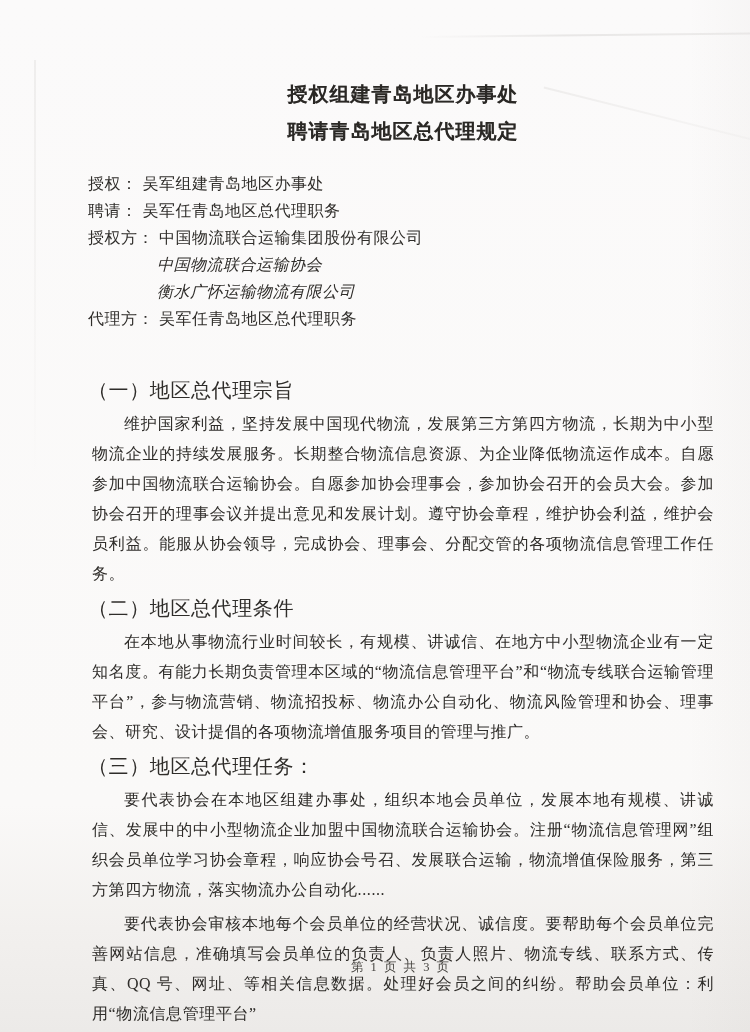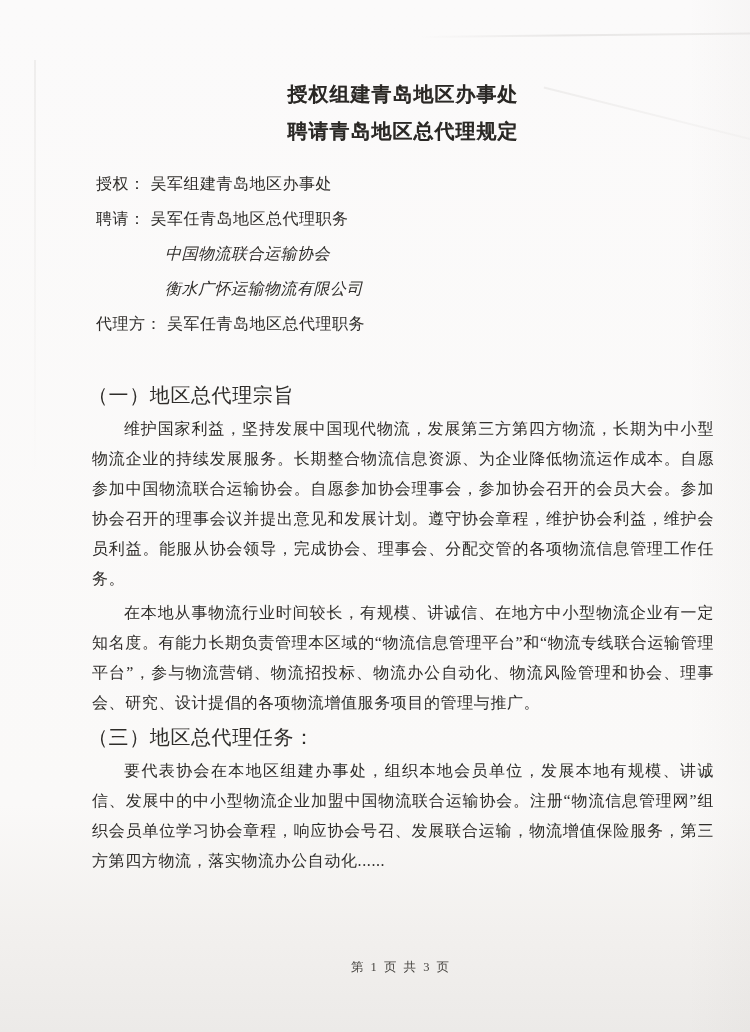--- a/index.html
+++ b/index.html
@@ -62,21 +62,21 @@
     letter-spacing: 1px;
     color: #2a2825;
     text-shadow: 0 0 0.5px rgba(40,38,35,0.45);
   }
   .header-block {
     margin-top: 20px;
     font-size: 16px;
     line-height: 27px;
     letter-spacing: 0.5px;
   }
-  .hdr-line { margin: 8px; }
+  .hdr-line { margin: 0; }
   .hlabel { margin-right: 5px; }
   .hdr-line.cont { padding-left: 69px; font-style: italic; }
   .body-block {
     margin-top: 43px;
     font-size: 16px;
     line-height: 30px;
     letter-spacing: 0.6px;
     text-align: justify;
   }
   .section-heading {
@@ -112,31 +112,34 @@
   <div class="content">
 
     <div class="title-block">
       <div class="title-line">授权组建青岛地区办事处</div>
       <div class="title-line">聘请青岛地区总代理规定</div>
     </div>
 
     <div class="header-block">
       <p class="hdr-line"><span class="hlabel">授权：</span><span>吴军组建青岛地区办事处</span></p>
       <p class="hdr-line"><span class="hlabel">聘请：</span><span>吴军任青岛地区总代理职务</span></p>
+      <p class="hdr-line"><span class="hlabel">授权方：</span><span>中国物流联合运输集团股份有限公司</span></p>
       <p class="hdr-line cont"><span>中国物流联合运输协会</span></p>
       <p class="hdr-line cont"><span>衡水广怀运输物流有限公司</span></p>
       <p class="hdr-line"><span class="hlabel">代理方：</span><span>吴军任青岛地区总代理职务</span></p>
     </div>
 
     <div class="body-block">
       <h2 class="section-heading">（一）地区总代理宗旨</h2>
       <p class="para">维护国家利益，坚持发展中国现代物流，发展第三方第四方物流，长期为中小型物流企业的持续发展服务。长期整合物流信息资源、为企业降低物流运作成本。自愿参加中国物流联合运输协会。自愿参加协会理事会，参加协会召开的会员大会。参加协会召开的理事会议并提出意见和发展计划。遵守协会章程，维护协会利益，维护会员利益。能服从协会领导，完成协会、理事会、分配交管的各项物流信息管理工作任务。</p>
 
+      <h2 class="section-heading">（二）地区总代理条件</h2>
       <p class="para">在本地从事物流行业时间较长，有规模、讲诚信、在地方中小型物流企业有一定知名度。有能力长期负责管理本区域的“物流信息管理平台”和“物流专线联合运输管理平台”，参与物流营销、物流招投标、物流办公自动化、物流风险管理和协会、理事会、研究、设计提倡的各项物流增值服务项目的管理与推广。</p>
 
       <h2 class="section-heading">（三）地区总代理任务：</h2>
       <p class="para">要代表协会在本地区组建办事处，组织本地会员单位，发展本地有规模、讲诚信、发展中的中小型物流企业加盟中国物流联合运输协会。注册“物流信息管理网”组织会员单位学习协会章程，响应协会号召、发展联合运输，物流增值保险服务，第三方第四方物流，落实物流办公自动化......</p>
+      <p class="para">要代表协会审核本地每个会员单位的经营状况、诚信度。要帮助每个会员单位完善网站信息，准确填写会员单位的负责人、负责人照片、物流专线、联系方式、传真、QQ 号、网址、等相关信息数据。处理好会员之间的纠纷。帮助会员单位：利用“物流信息管理平台”</p>
     </div>
 
   </div>
 
   <div class="footer">第 1 页 共 3 页</div>
 </div>
 
 </body></html>

